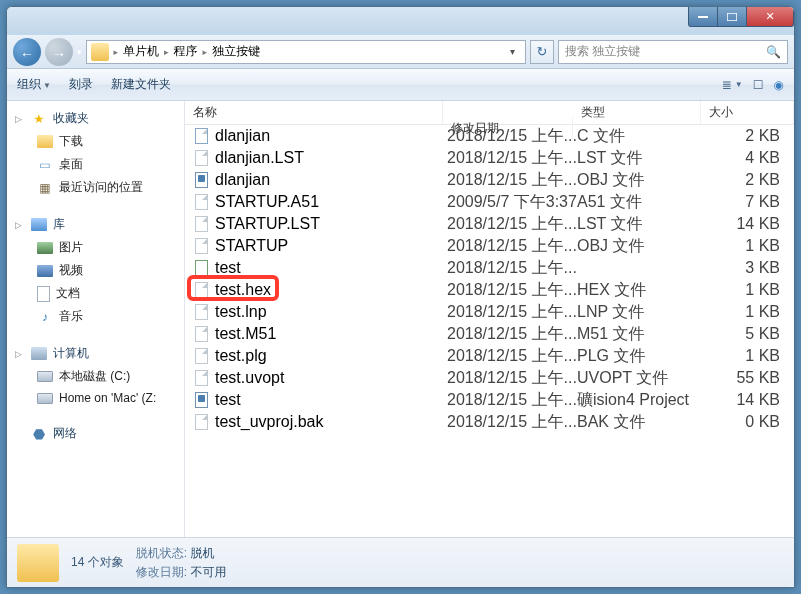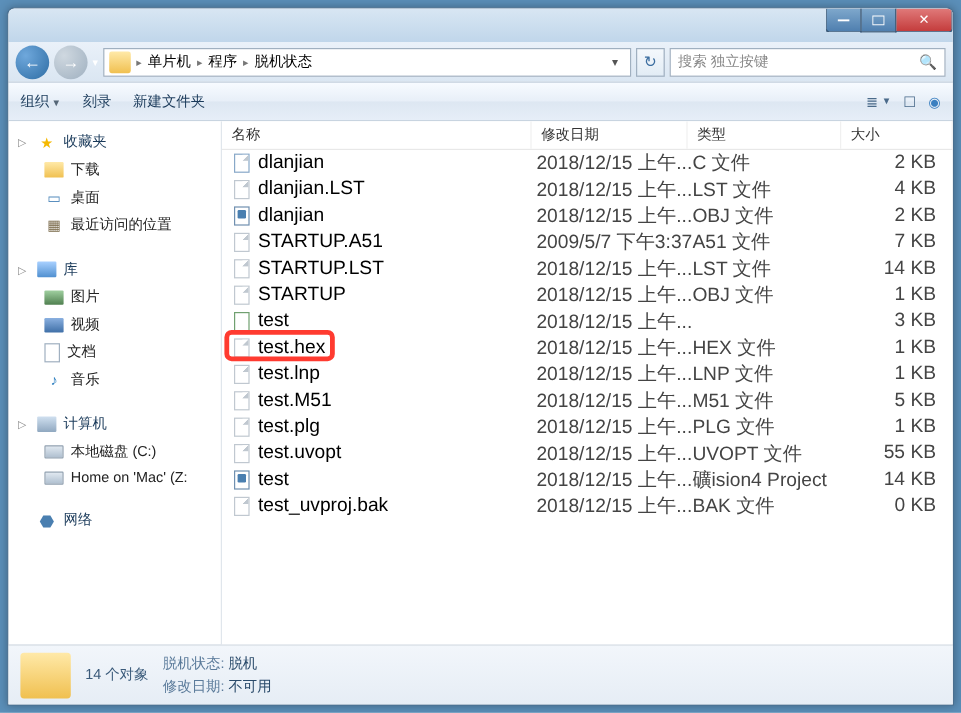--- a/index.html
+++ b/index.html
@@ -38,21 +38,21 @@
 .libstack { width: 16px; height: 13px; background: linear-gradient(#a8d0ff,#5090d0); border-radius: 1px; }
 .compicon { width: 16px; height: 13px; background: linear-gradient(#d0e0f0,#90a8c0); border-radius: 1px; }
 .diskicon { width: 16px; height: 11px; background: linear-gradient(#e0e8f0,#b0c0d0); border: 1px solid #90a0b0; border-radius: 1px; }
 .neticon { color: #4a7fb0; font-size: 14px; }
 .vidicon { background: linear-gradient(#8ab0e0,#4070a8); width: 16px; height: 12px; border-radius: 1px; }
 .imgicon { background: linear-gradient(#a0d0a0,#508050); width: 16px; height: 12px; border-radius: 1px; }
 .docicon { background: #fff; width: 13px; height: 16px; border: 1px solid #a0b0c0; }
 .musicon { color: #3080c0; }
 .spacer { height: 14px; }
 .filepane { flex: 1; display: flex; flex-direction: column; background: #fff; }
-.colheads { height: 24px; display: flex; align-items: flex-end; border-bottom: 1px solid #e8e8e8; font-size: 12px; color: #333; }
+.colheads { height: 24px; display: flex; align-items: flex-start; border-bottom: 1px solid #e8e8e8; font-size: 12px; color: #333; }
 .colheads .ch { padding: 0 8px; border-right: 1px solid #f0f0f0; height: 100%; display: flex; align-items: center; }
 .ch-name { width: 258px; }
 .ch-date { width: 130px; margin-top: 16px; }
 .ch-type { width: 128px; }
 .ch-size { flex: 1; }
 .filelist { flex: 1; overflow: auto; font-size: 16px; }
 .frow { height: 22px; display: flex; align-items: center; padding-left: 8px; }
 .frow .ficon { width: 16px; height: 16px; margin-right: 6px; display: inline-flex; align-items: center; justify-content: center; }
 .fileicon-page { width: 13px; height: 16px; background: #fff; border: 1px solid #c0c8d0; position: relative; }
 .fileicon-page::after { content: ''; position: absolute; top: 0; right: 0; width: 5px; height: 5px; background: linear-gradient(135deg,#fff 48%,#c0c8d0 52%); }
@@ -94,21 +94,21 @@
     <div class="navbtn">←</div>
     <div class="navbtn disabled">→</div>
     <span class="navchev">▾</span>
     <div class="addrbar">
       <span class="foldericon"></span>
       <span class="sep">▸</span>
       <span class="crumb">单片机</span>
       <span class="sep">▸</span>
       <span class="crumb">程序</span>
       <span class="sep">▸</span>
-      <span class="crumb">脱机状态</span>
+      <span class="crumb">独立按键</span>
       <span class="chev-end">▾</span>
     </div>
     <div class="refreshbtn">↻</div>
     <div class="searchbox">
       <span>搜索 独立按键</span>
       <span class="sicon">🔍</span>
     </div>
   </div>
 
   <div class="toolbar">

